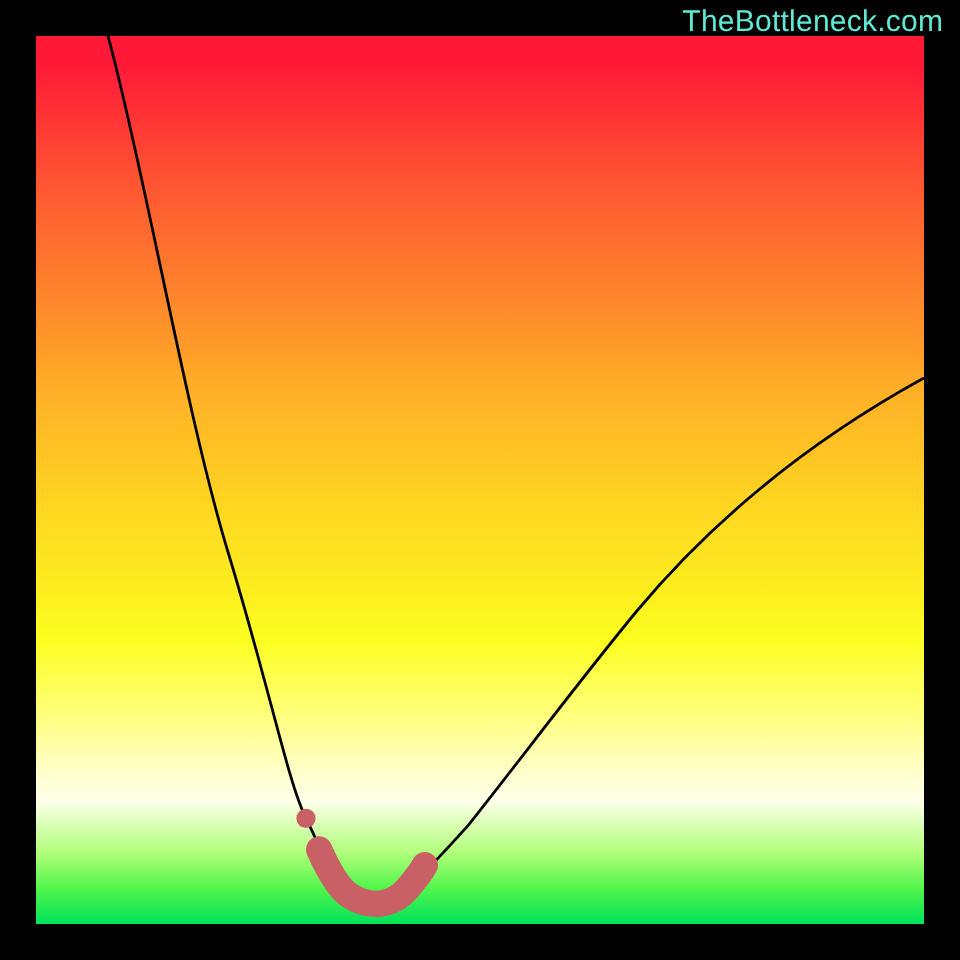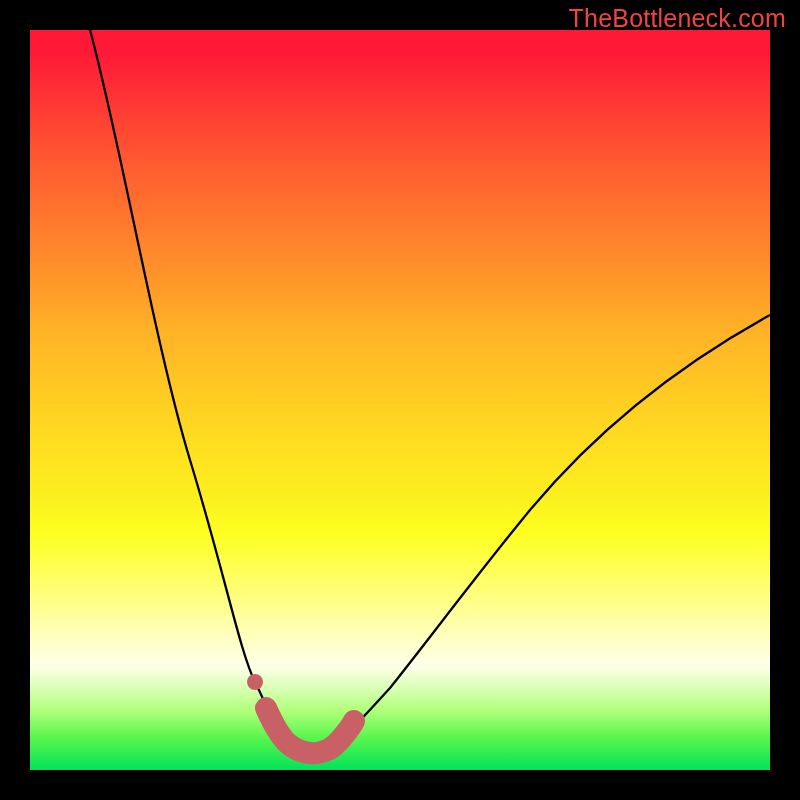--- a/index.html
+++ b/index.html
@@ -33,21 +33,21 @@
       #01e25b 100%
     );
   }
   .watermark {
     position: absolute;
     top: 4px;
     right: 14px;
     font-family: Arial, Helvetica, sans-serif;
     font-size: 25px;
     font-weight: 400;
-    color: #ef4444;
+    color: #5eead4;
     letter-spacing: 0.2px;
   }
   svg.overlay {
     position: absolute;
     left: 30px;
     top: 30px;
     width: 740px;
     height: 740px;
   }
   svg.overlay path.curve {

